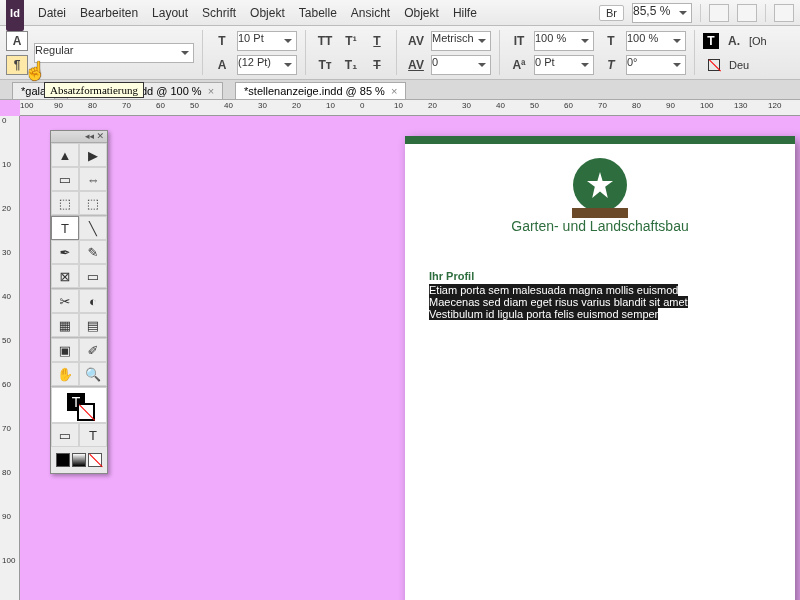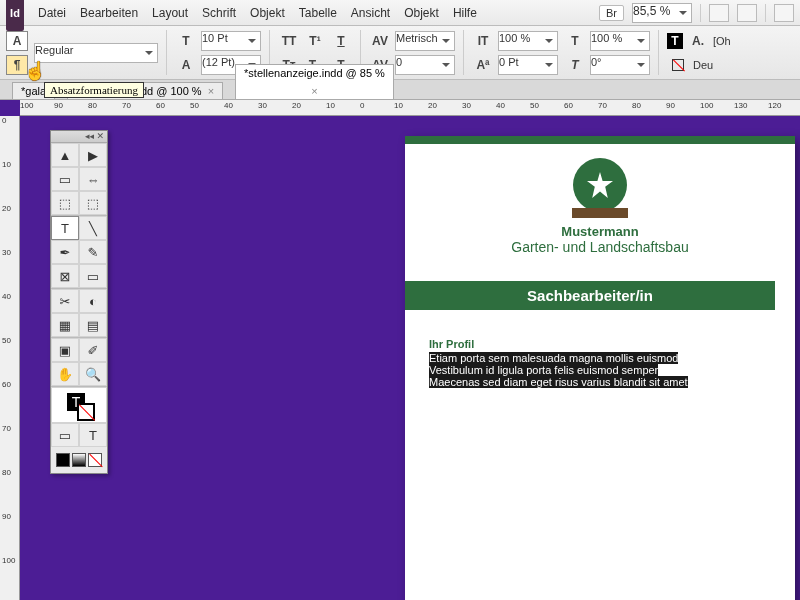--- a/index.html
+++ b/index.html
@@ -15,30 +15,30 @@
 .ctrlbar { background: linear-gradient(#f4f4f4,#e6e6e6); border-bottom:1px solid #bcbcbc; height:54px; display:flex; align-items:stretch; padding:4px 6px; gap:6px; font-size:11px; color:#333; }
 .ctrlcol { display:flex; flex-direction:column; gap:4px; justify-content:center; }
 .ctrlrow { display:flex; align-items:center; gap:4px; }
 .dd { border:1px solid #b3b3b3; background:#fff; height:20px; display:flex; align-items:flex-start; padding:0 16px 0 0; position:relative; min-width:60px; }
 .dd::after { content:""; position:absolute; right:4px; top:7px; border:4px solid transparent; border-top-color:#555; }
 .tinyicon { width:22px; height:20px; display:flex; align-items:center; justify-content:center; color:#444; font-size:12px; font-weight:bold; }
 .vsep { width:1px; background:#ccc; margin:0 2px; }
 
 .tabbar { background:#d9d9d9; border-bottom:1px solid #aaa; height:20px; display:flex; align-items:flex-end; font-size:11px; position:relative; }
 .tab { background:#ececec; border:1px solid #aaa; border-bottom:none; padding:2px 8px; margin-left:12px; display:flex; gap:6px; align-items:center; }
-.tab.active { background:#fff;flex-direction:column; }
+.tab.active { background:#fff; }
 .tab .x { color:#888; cursor:pointer; }
 .tooltip { position:absolute; left:44px; top:2px; background:#ffffe1; border:1px solid #333; padding:1px 5px; font-size:11px; z-index:50;font-family:Liberation Serif, serif; }
 
 .ruler-h { position:absolute; left:20px; right:0; height:16px; background:#f0f0f0; border-bottom:1px solid #999; font-size:8px; color:#333; overflow:hidden; }
 .ruler-h span { position:absolute; top:1px; }
 .ruler-v { position:absolute; top:0; bottom:0; left:0; width:20px; background:#f0f0f0; border-right:1px solid #999; font-size:8px; color:#333; }
 .ruler-v span { position:absolute; left:2px; }
 
-.workarea { position:absolute; left:0; right:0; top:100px; bottom:0; background:#4c1d95;padding-left:32px; }
+.workarea { position:absolute; left:0; right:0; top:100px; bottom:0; background:#f0abfc;padding-left:32px; }
 .canvaswrap { position:absolute; left:20px; top:16px; right:0; bottom:0; }
 
 .toolbox { position:absolute; left:30px; top:14px; width:58px; background:#e9e9e9; border:1px solid #888; box-shadow:2px 2px 4px rgba(0,0,0,.3); }
 .toolbox .hdr { height:12px; background:linear-gradient(#ddd,#ccc); border-bottom:1px solid #aaa; display:flex; justify-content:flex-end; padding-right:3px; font-size:9px; color:#555; }
 .toolgrid { display:grid; grid-template-columns:1fr 1fr; }
 .tool { height:24px; border:1px solid #d3d3d3; display:flex; align-items:center; justify-content:center; font-size:13px; color:#333; background:#ececec; }
 .tool.sel { background:#fff; border:1px solid #888; }
 .tool.big { grid-column:1/3; height:36px; font-size:20px; background:#fff; }
 .tooldiv { grid-column:1/3; height:1px; background:#bbb; }
 .swatch { grid-column:1/3; height:26px; display:flex; align-items:center; justify-content:center; gap:2px; padding:4px; }
@@ -86,21 +86,21 @@
     <div class="iconbtn"></div>
   </div>
 </div>
 
 <div class="ctrlbar">
   <div class="ctrlcol">
     <div class="tinyicon" style="border:1px solid #888;background:#fff">A</div>
     <div class="tinyicon" style="border:1px solid #888;background:#ffe9a8">¶</div>
   </div>
   <div class="ctrlcol">
-    <div class="dd" style="width:124px">
+    <div class="dd" style="width:160px">
         <span>Regular</span>
       </div>
   </div>
   <div class="vsep"></div>
   <div class="ctrlcol">
     <div class="ctrlrow">
         <div class="tinyicon">T</div>
         <div class="dd" style="width:52px">
           <span>10 Pt</span>
         </div>
@@ -301,26 +301,24 @@
             </div>
         </div>
       </div>
     </div>
 
     <div class="page">
       <div class="topbar"></div>
       <div class="logoarea">
         <div class="circ"></div>
         <div class="ribbon"></div>
-        <div class="company">Mustermann</div>
         <div class="tagline">Garten- und Landschaftsbau</div>
       </div>
-      <div class="titlebanner">Sachbearbeiter/in</div>
       <div class="body">
         <div class="h">Ihr Profil</div>
         <div><span class="sel-line">Etiam porta sem malesuada magna mollis euismod</span></div>
+        <div><span class="sel-line">Maecenas sed diam eget risus varius blandit sit amet</span></div>
         <div><span class="sel-line">Vestibulum id ligula porta felis euismod semper</span></div>
-        <div><span class="sel-line">Maecenas sed diam eget risus varius blandit sit amet</span></div>
       </div>
     </div>
 
   </div>
 </div>
 
 </body></html>

